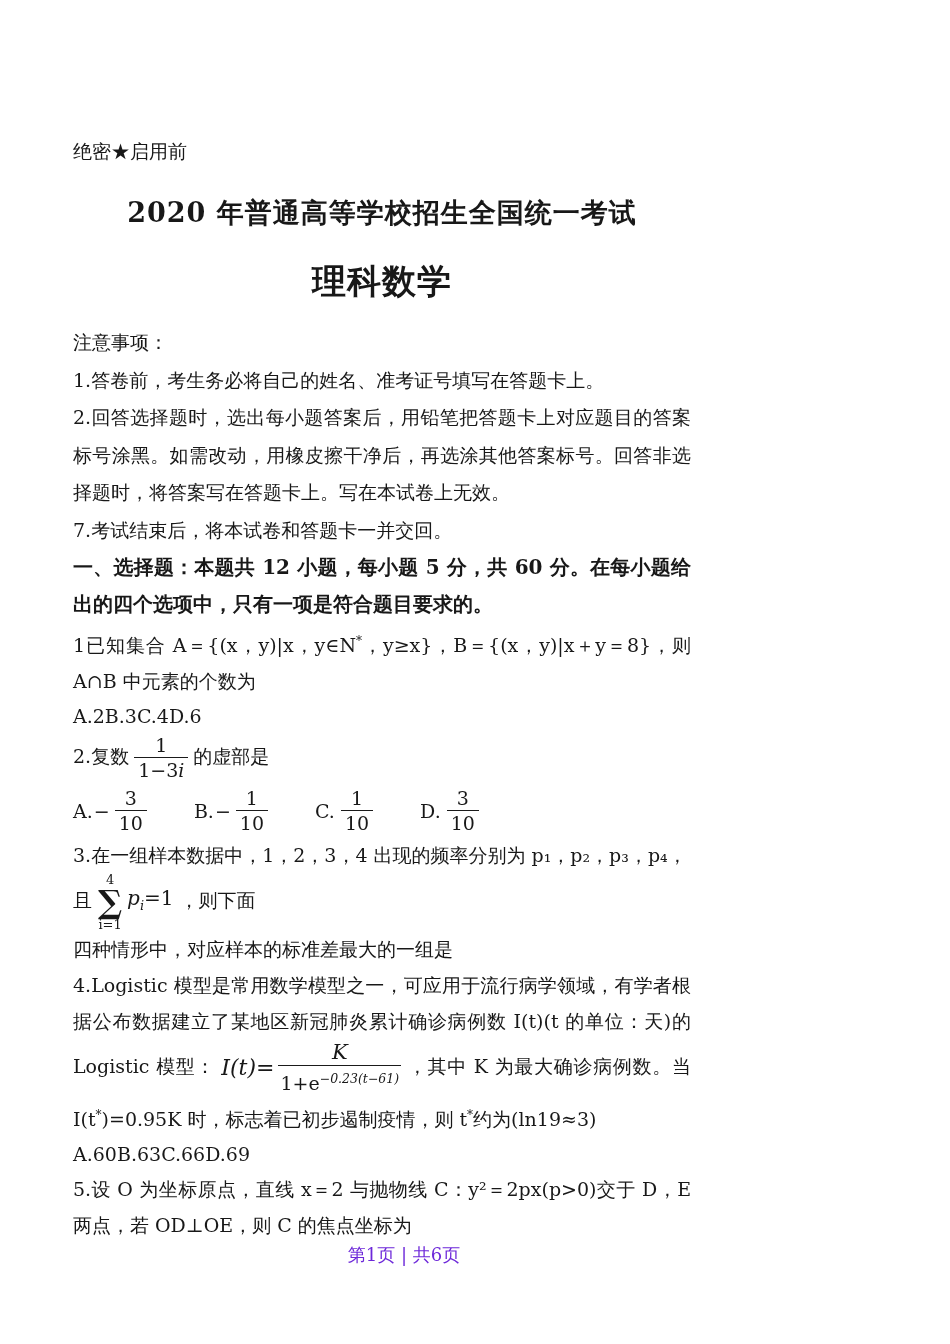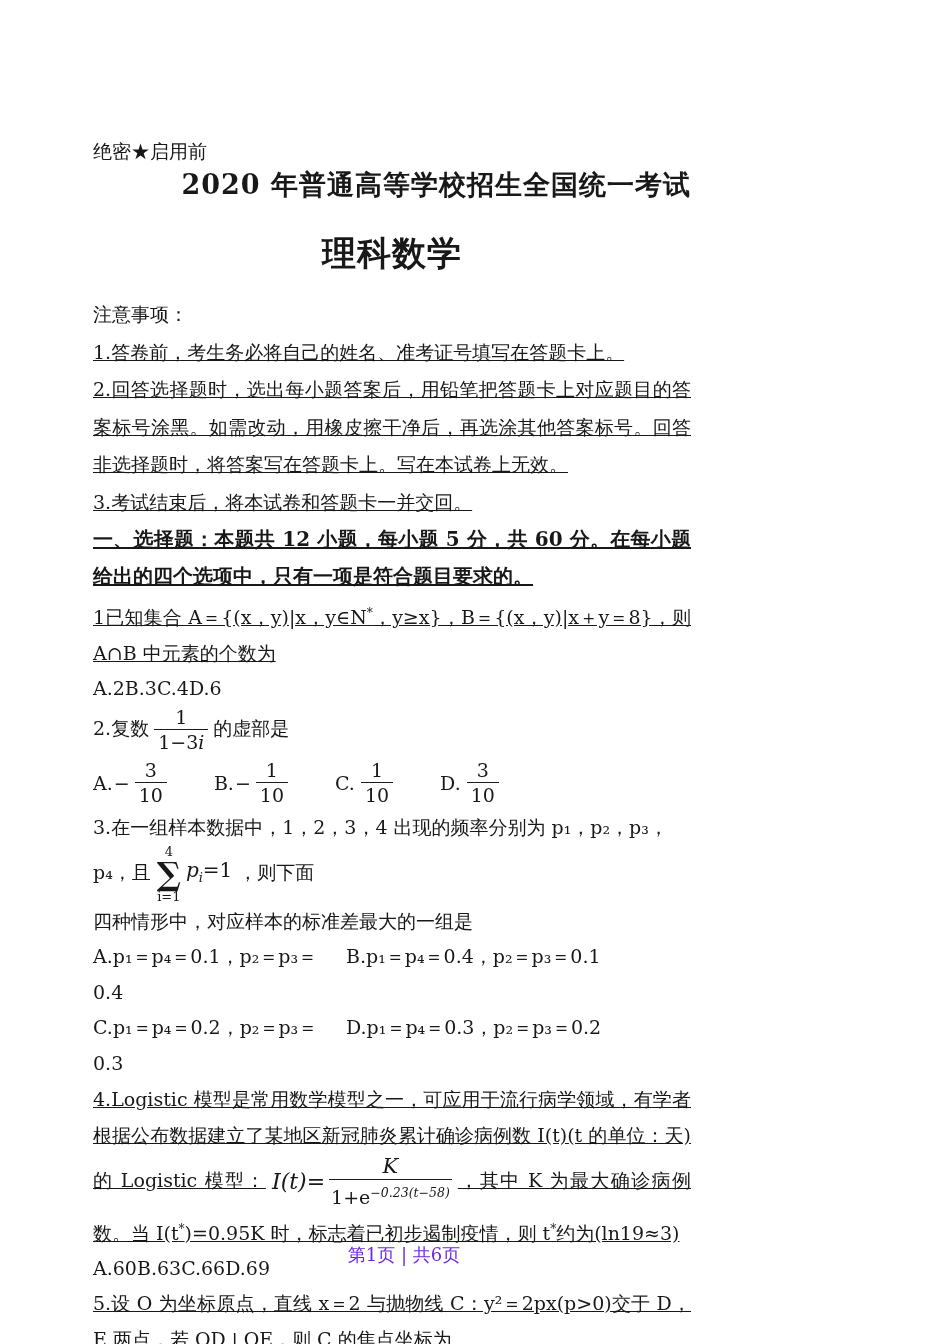--- a/index.html
+++ b/index.html
@@ -4,28 +4,28 @@
 <style>
   html,body{margin:0;padding:0;background:#ffffff;}
   .page{
     position:relative;
     width:808px;height:1344px;
     background:#ffffff;
     color:#181818;
     font-family:"DejaVu Serif","Liberation Serif",serif;
     font-size:19px;
     box-sizing:border-box;
-    padding:138px 117px 0 93px;
+    padding:138px 117px 0 73px;
     overflow:hidden;
   }
-  .just{text-align:justify;text-justify:inter-ideograph;text-decoration:underline;}
+  .just{text-align:justify;text-justify:inter-ideograph;}
   .secrecy{line-height:26px;}
   .title{
-    font-size:27px;font-weight:bold;text-align:right;
-    margin-top:4px;line-height:34px;letter-spacing:1px;
+    font-size:27px;font-weight:bold;text-align:center;
+    margin-top:32px;line-height:34px;letter-spacing:1px;
   }
   .subtitle{
     font-size:34px;font-weight:bold;text-align:center;
     margin-top:34px;line-height:34px;letter-spacing:1px;
   }
   .notice{margin-top:26px;}
   .notice p{margin:0;line-height:37.5px;}
   .sec-header{
     font-weight:bold;font-size:20px;line-height:37px;margin:0;
   }
@@ -72,21 +72,21 @@
   <div class="secrecy">绝密★启用前</div>
 
   <div class="title">2020 年普通高等学校招生全国统一考试</div>
 
   <div class="subtitle">理科数学</div>
 
   <div class="notice">
     <p>注意事项：</p>
     <p class="just">1.答卷前，考生务必将自己的姓名、准考证号填写在答题卡上。</p>
     <p class="just">2.回答选择题时，选出每小题答案后，用铅笔把答题卡上对应题目的答案标号涂黑。如需改动，用橡皮擦干净后，再选涂其他答案标号。回答非选择题时，将答案写在答题卡上。写在本试卷上无效。</p>
-    <p class="just">3.考试结束后，将本试卷和答题卡一并交回。</p>
+    <p class="just">7.考试结束后，将本试卷和答题卡一并交回。</p>
   </div>
 
   <p class="sec-header just">一、选择题：本题共 12 小题，每小题 5 分，共 60 分。在每小题给出的四个选项中，只有一项是符合题目要求的。</p>
 
   <div class="qblock">
     <p class="stem just"><span>1已知集合 A＝{(x，y)|x，y∈N</span><sup>*</sup><span>，y≥x}，B＝{(x，y)|x＋y＝8}，则 A∩B 中元素的个数为</span></p>
     <p class="opts-inline">
       <span>A.2</span>
       <span>B.3</span>
       <span>C.4</span>
@@ -139,35 +139,29 @@
       <span>3.在一组样本数据中，1，2，3，4 出现的频率分别为 p₁，p₂，p₃，p₄，且</span><span class="sum">
           <span class="sum-col">
             <span class="sum-up">4</span>
             <span class="sum-sig">∑</span>
             <span class="sum-lo">i=1</span>
           </span>
           <span class="sum-rhs"><span class="it">p</span><sub class="it">i</sub><span>=1</span></span>
         </span><span>，则下面</span>
     </p>
     <p class="stem">四种情形中，对应样本的标准差最大的一组是</p>
-    <p class="q3opts">
-      <span>A.p₁＝p₄＝0.1，p₂＝p₃＝0.4</span>
-      <span>B.p₁＝p₄＝0.4，p₂＝p₃＝0.1</span>
-      <span>C.p₁＝p₄＝0.2，p₂＝p₃＝0.3</span>
-      <span>D.p₁＝p₄＝0.3，p₂＝p₃＝0.2</span>
-    </p>
   </div>
 
   <div class="qblock">
     <p class="stem just">
       <span>4.Logistic 模型是常用数学模型之一，可应用于流行病学领域，有学者根据公布数据建立了某地区新冠肺炎累计确诊病例数 I(t)(t 的单位：天)的 Logistic 模型：</span><span class="formula">
           <span class="lhs">I(t)=</span>
           <span class="fr">
             <span class="ftop">K</span>
-            <span class="fbot"><span>1+e</span><sup>−0.23(t−58)</sup></span>
+            <span class="fbot"><span>1+e</span><sup>−0.23(t−61)</sup></span>
           </span>
         </span><span>，其中 K 为最大确诊病例数。当 I(t</span><sup>*</sup><span>)=0.95K 时，标志着已初步遏制疫情，则 t</span><sup>*</sup><span>约为(ln19≈3)</span>
     </p>
     <p class="opts-inline">
       <span>A.60</span>
       <span>B.63</span>
       <span>C.66</span>
       <span>D.69</span>
     </p>
   </div>

